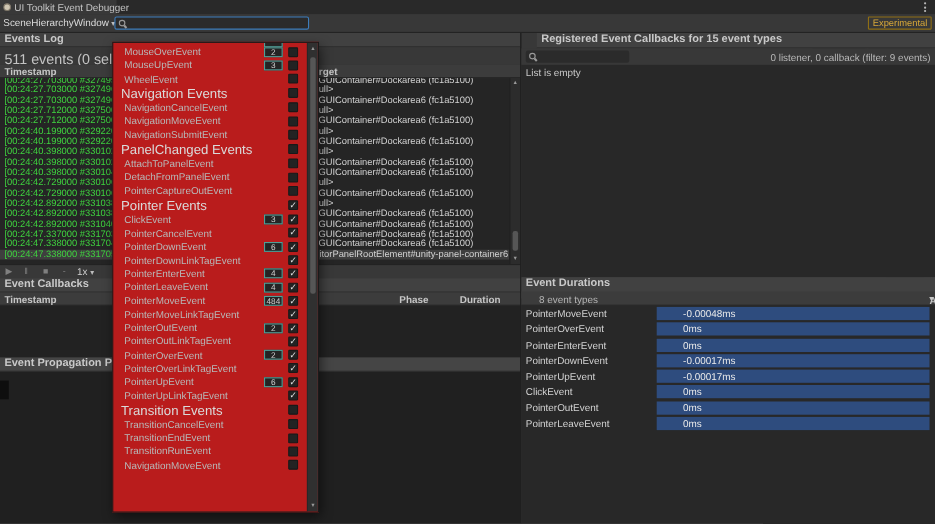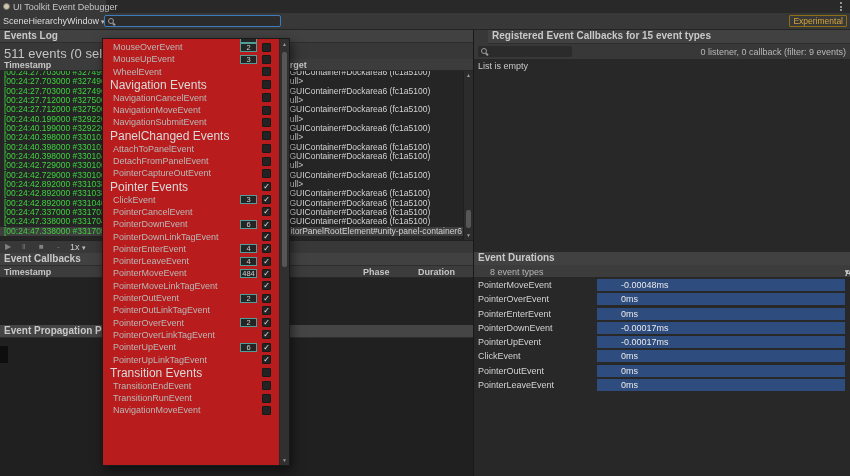--- a/index.html
+++ b/index.html
@@ -338,20 +338,21 @@
         <div class="dd-event"><span class="lbl">PointerLeaveEvent</span><span class="count">4</span><span class="chk on"></span></div>
         <div class="dd-event"><span class="lbl">PointerMoveEvent</span><span class="count">484</span><span class="chk on"></span></div>
         <div class="dd-event"><span class="lbl">PointerMoveLinkTagEvent</span><span class="chk on"></span></div>
         <div class="dd-event"><span class="lbl">PointerOutEvent</span><span class="count">2</span><span class="chk on"></span></div>
         <div class="dd-event"><span class="lbl">PointerOutLinkTagEvent</span><span class="chk on"></span></div>
         <div class="dd-event"><span class="lbl">PointerOverEvent</span><span class="count">2</span><span class="chk on"></span></div>
         <div class="dd-event"><span class="lbl">PointerOverLinkTagEvent</span><span class="chk on"></span></div>
         <div class="dd-event"><span class="lbl">PointerUpEvent</span><span class="count">6</span><span class="chk on"></span></div>
         <div class="dd-event"><span class="lbl">PointerUpLinkTagEvent</span><span class="chk on"></span></div>
         <div class="dd-header"><span class="lbl">Transition Events</span><span class="chk"></span></div>
+        <div class="dd-event"><span class="lbl">TransitionCancelEvent</span><span class="chk"></span></div>
         <div class="dd-event"><span class="lbl">TransitionEndEvent</span><span class="chk"></span></div>
         <div class="dd-event"><span class="lbl">TransitionRunEvent</span><span class="chk"></span></div>
         <div class="dd-event"><span class="lbl">NavigationMoveEvent</span><span class="chk"></span></div>
       </div>
     <div class="dd-scroll">
       <span class="sarw" style="top:2px">▲</span>
       <div class="thumb" style="top:13px;height:215px"></div>
       <span class="sarw" style="top:418px">▼</span>
     </div>
   </div>

